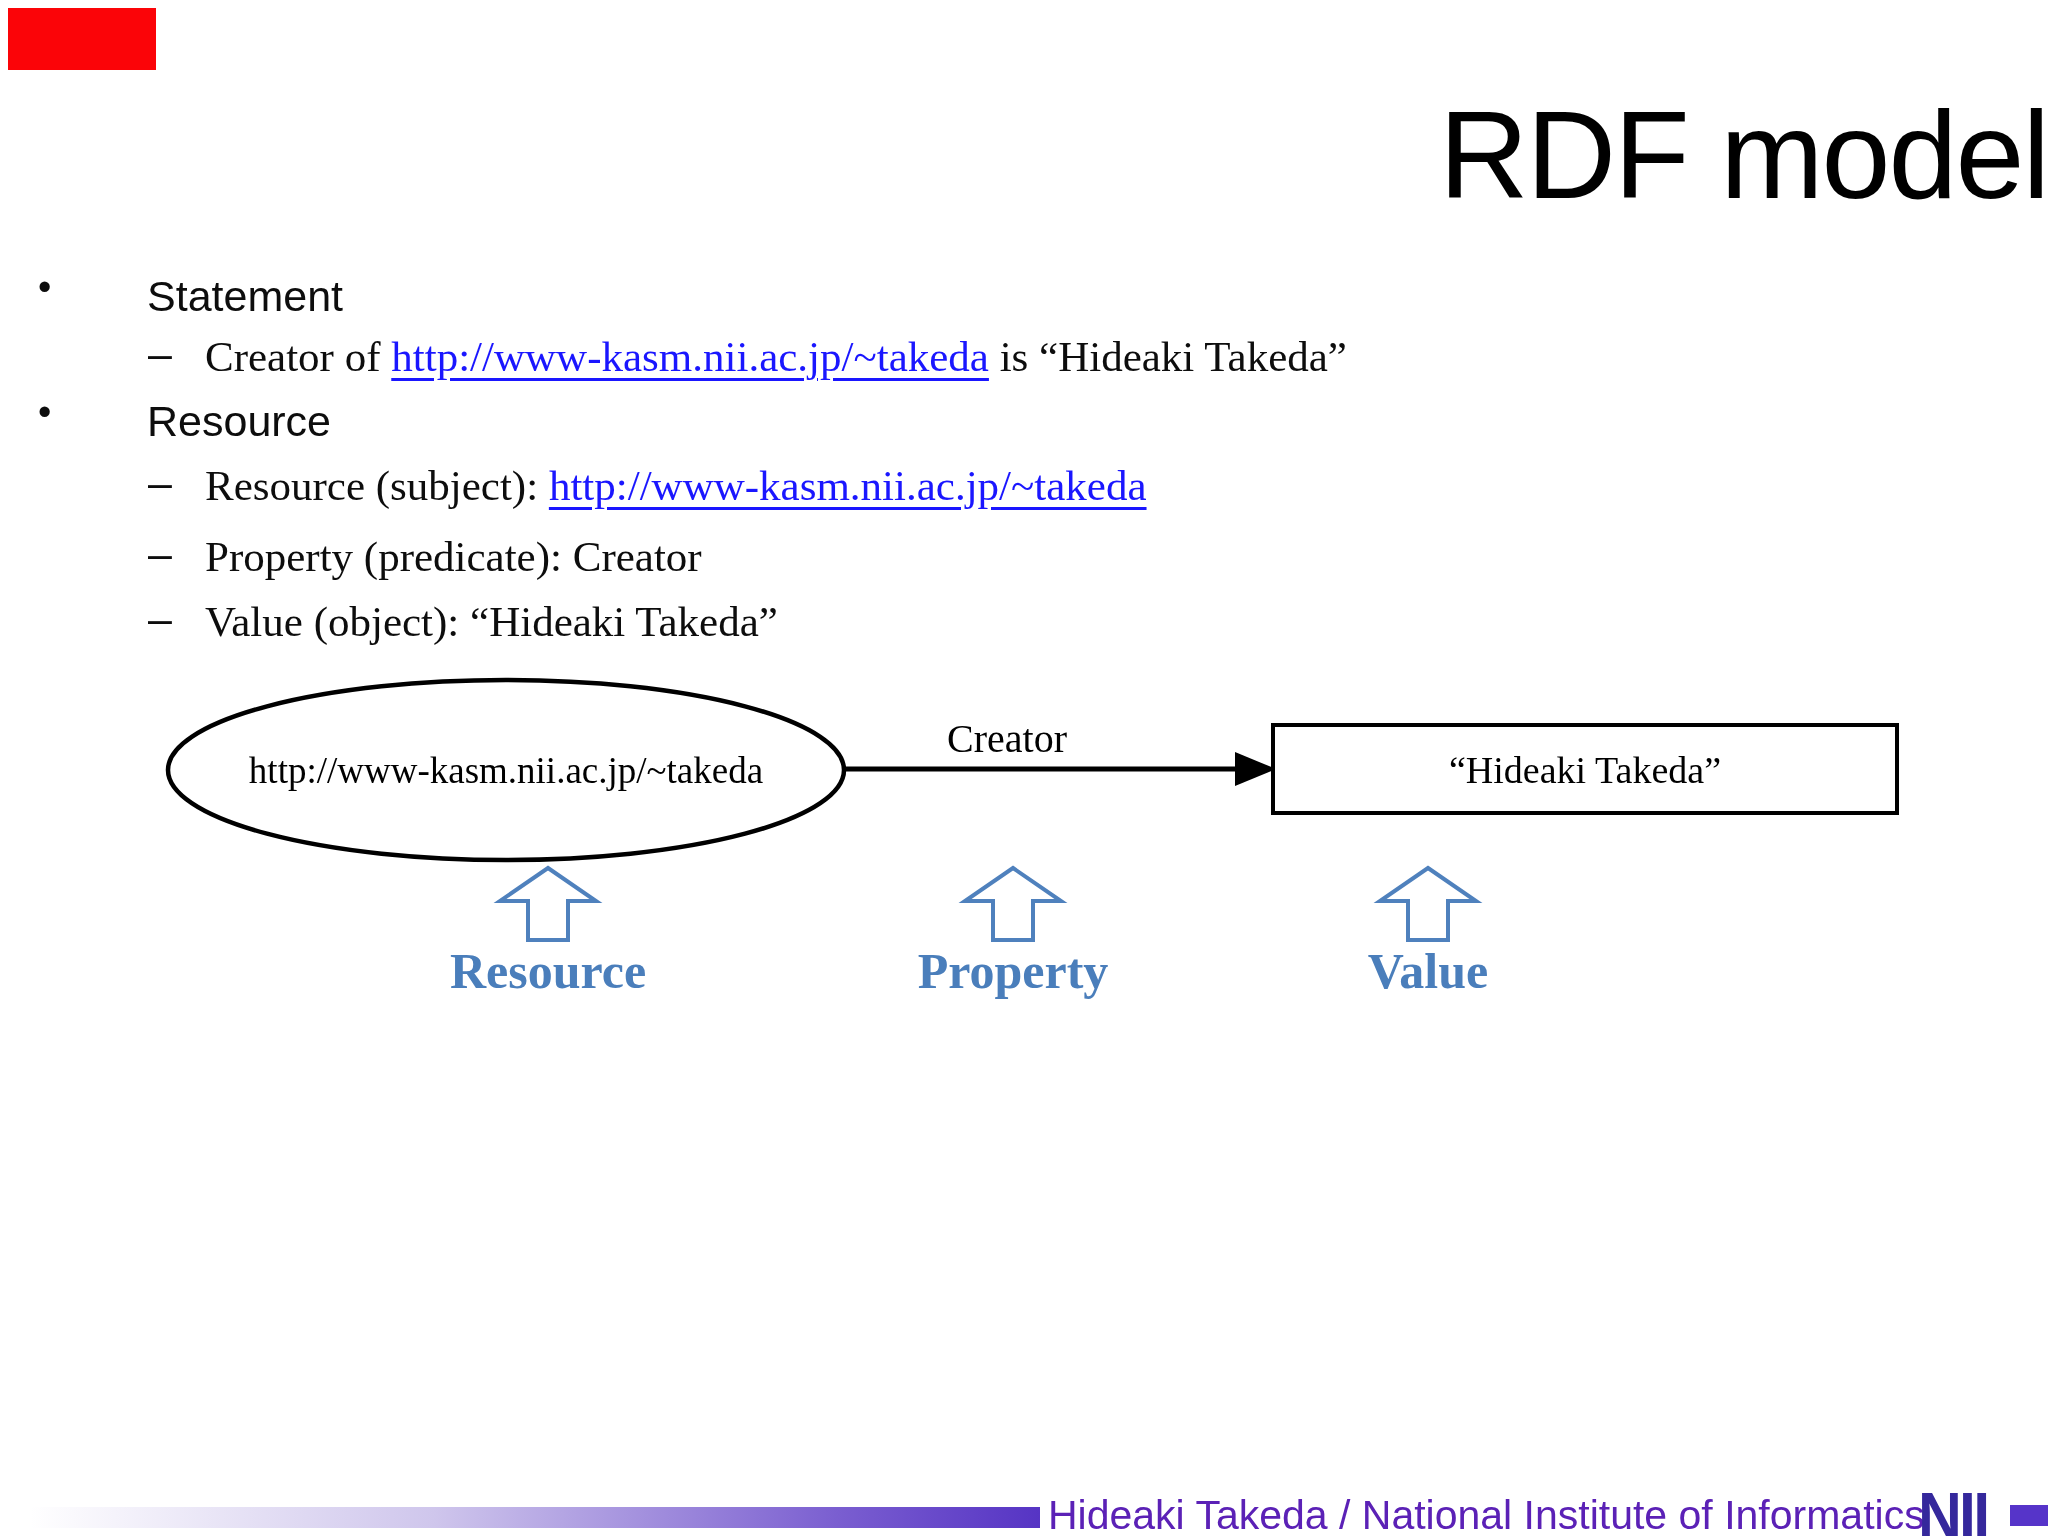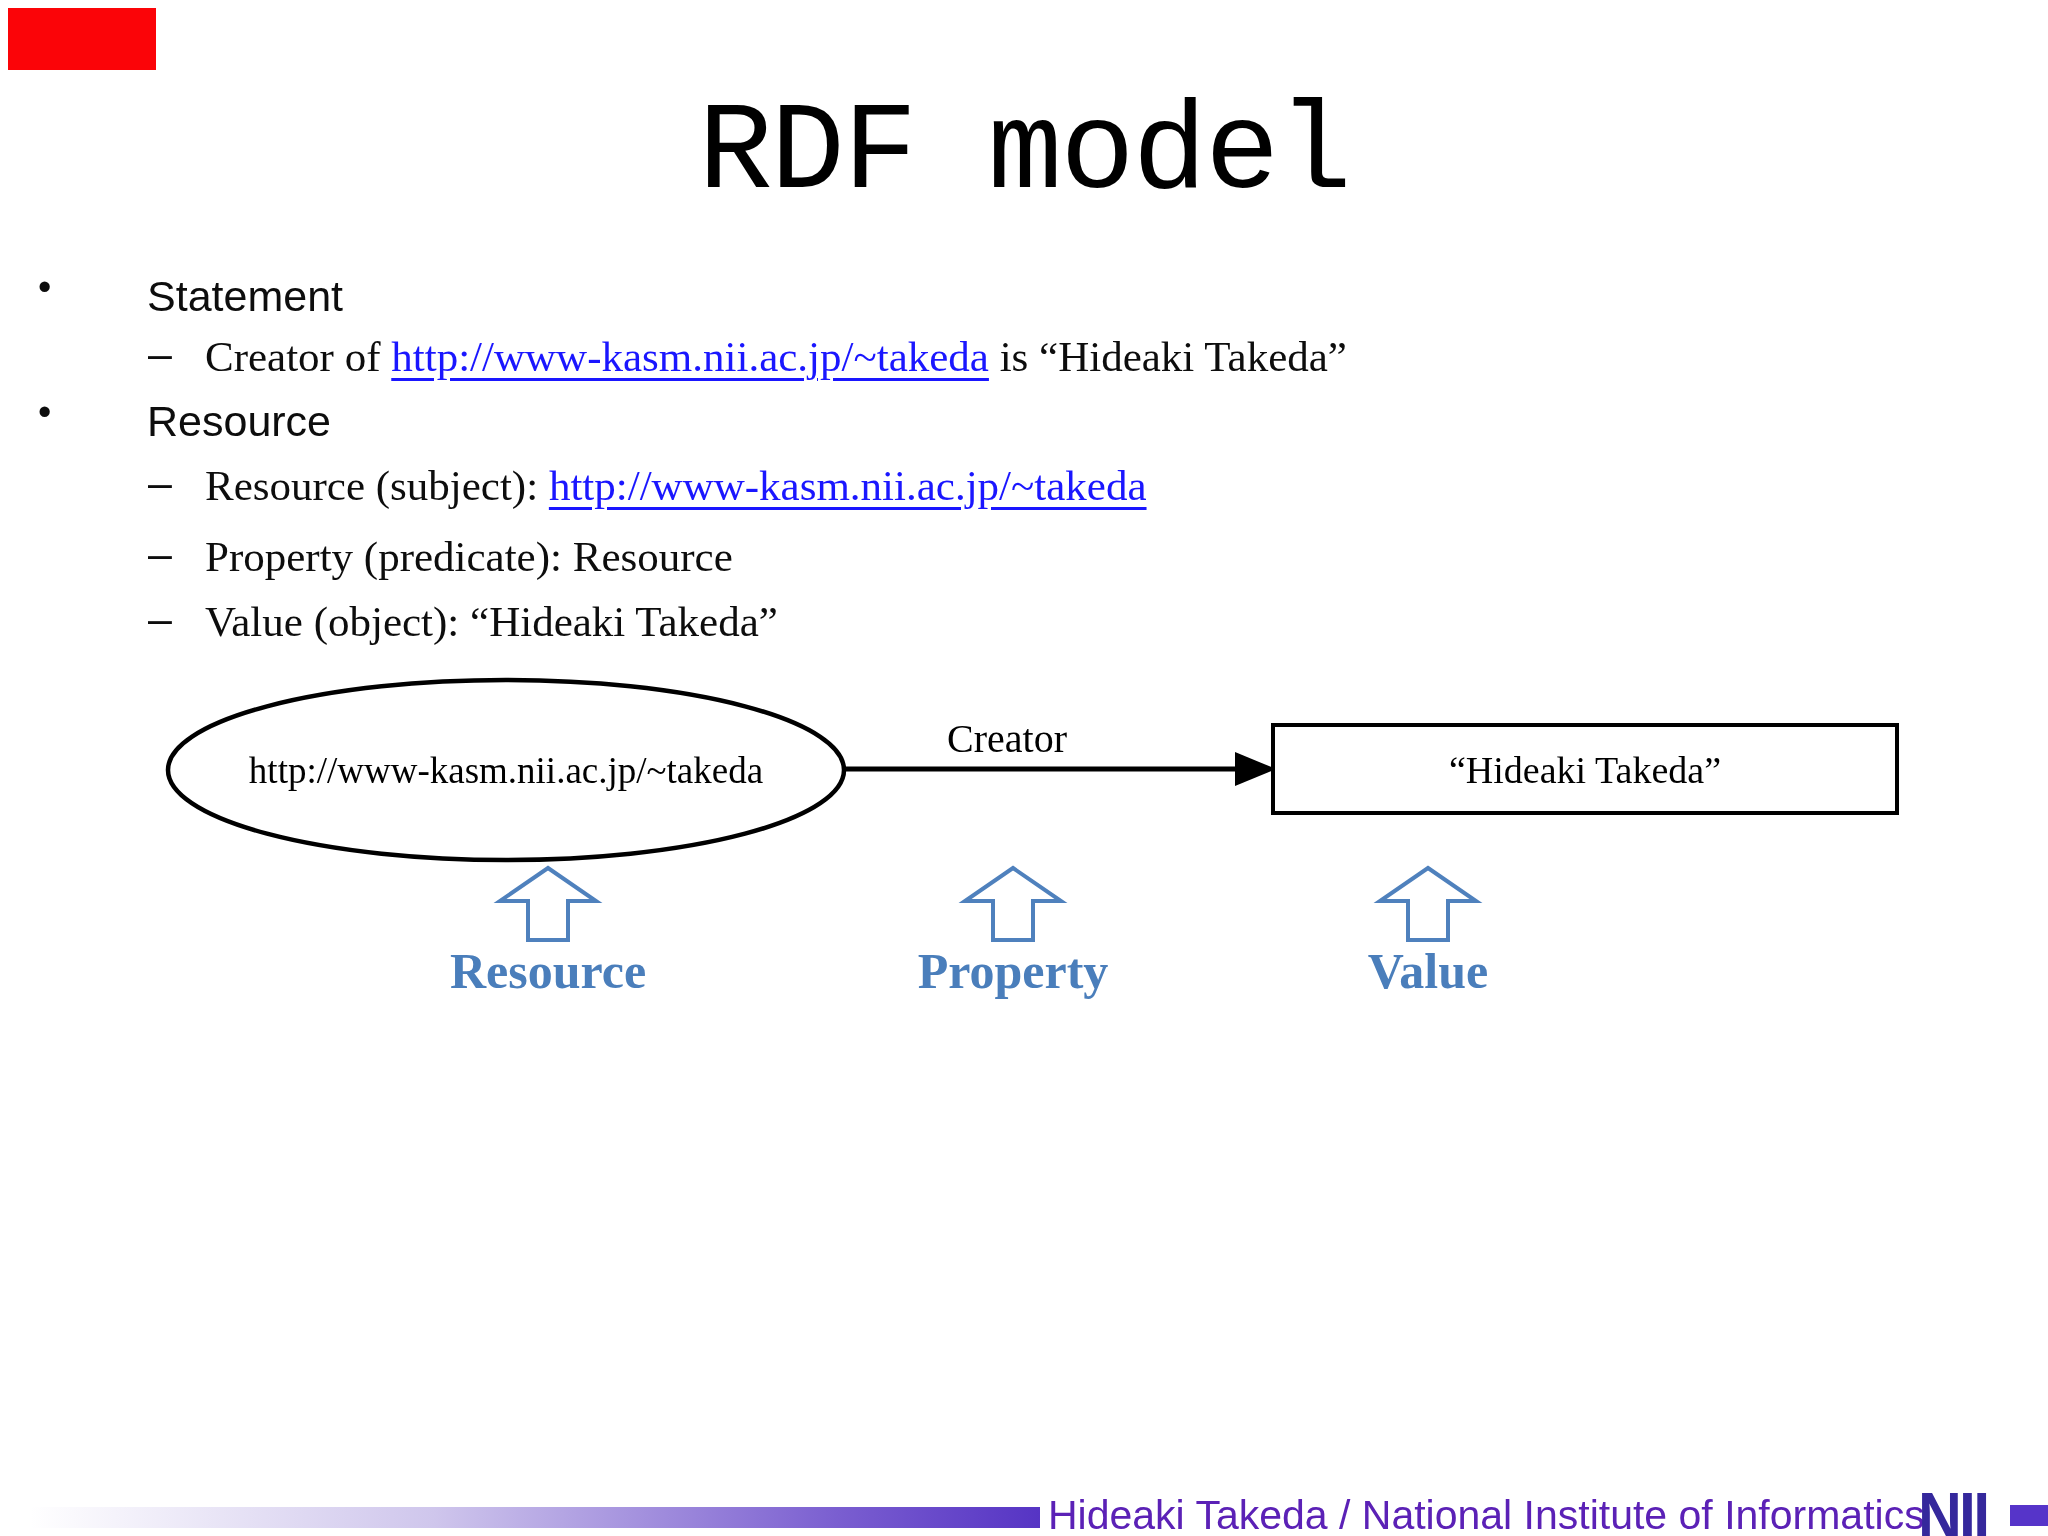--- a/index.html
+++ b/index.html
@@ -1,22 +1,22 @@
 <!DOCTYPE html>
 <html><head>
 <meta charset="utf-8">
 <style>
   html,body{margin:0;padding:0;background:#ffffff;}
   .slide{position:relative;width:2048px;height:1536px;background:#ffffff;overflow:hidden;
          font-family:"Liberation Sans",sans-serif;color:#0d0d0d;}
 
   .badge{position:absolute;left:8px;top:8px;width:148px;height:62px;background:#fb0408;}
 
-  .title{position:absolute;left:0;top:84px;width:100%;margin:0;text-align:center;
-         font-size:124px;font-weight:400;letter-spacing:-2px;color:#000;font-family:Liberation Mono, monospace;}
+  .title{position:absolute;left:0;top:84px;width:100%;margin:0;text-align:right;
+         font-size:124px;font-weight:400;letter-spacing:-2px;color:#000;}
 
   .row{position:absolute;left:0;width:2048px;height:60px;white-space:nowrap;}
   .row .marker{position:absolute;font-size:43px;}
   .row .txt{position:absolute;font-size:43px;}
   .l1 .marker{left:38px;top:-6px;font-size:38px;}
   .l1 .txt{left:112px;margin-left:35px;}
   .l2 .marker{left:148px;top:-3px;}
   .l2 .txt{left:205px;font-family:Liberation Serif, serif;}
   a.link{color:#1a16ff;text-decoration:underline;text-decoration-thickness:3px;text-underline-offset:7px;cursor:pointer;}
 
@@ -58,21 +58,21 @@
     <span class="txt">Resource</span>
   </div>
 
   <div class="row l2" style="top:461px">
     <span class="marker">–</span>
     <span class="txt"><span>Resource (subject): </span><a class="link">http://www-kasm.nii.ac.jp/~takeda</a></span>
   </div>
 
   <div class="row l2" style="top:532px">
     <span class="marker">–</span>
-    <span class="txt">Property (predicate): Resource</span>
+    <span class="txt">Property (predicate): Creator</span>
   </div>
 
   <div class="row l2" style="top:597px">
     <span class="marker">–</span>
     <span class="txt">Value (object): “Hideaki Takeda”</span>
   </div>
 
   <svg class="diagram" viewBox="0 0 2048 400">
 
     <ellipse class="shape" cx="506" cy="130" rx="338" ry="90" stroke-width="4.5"></ellipse>

